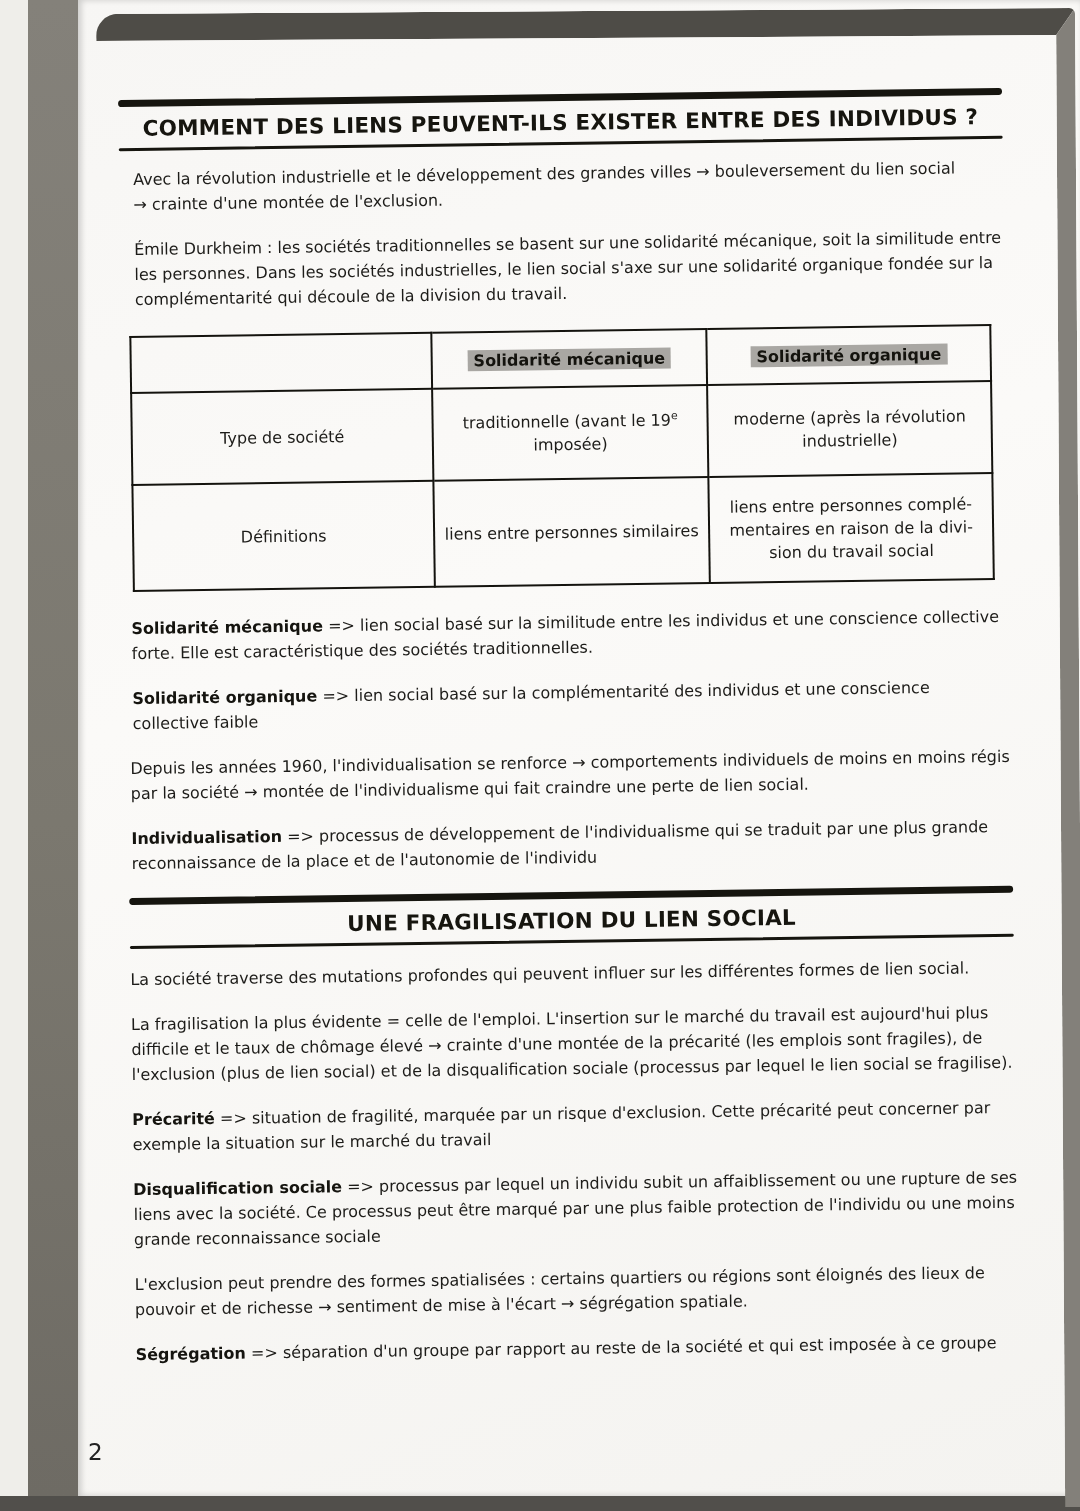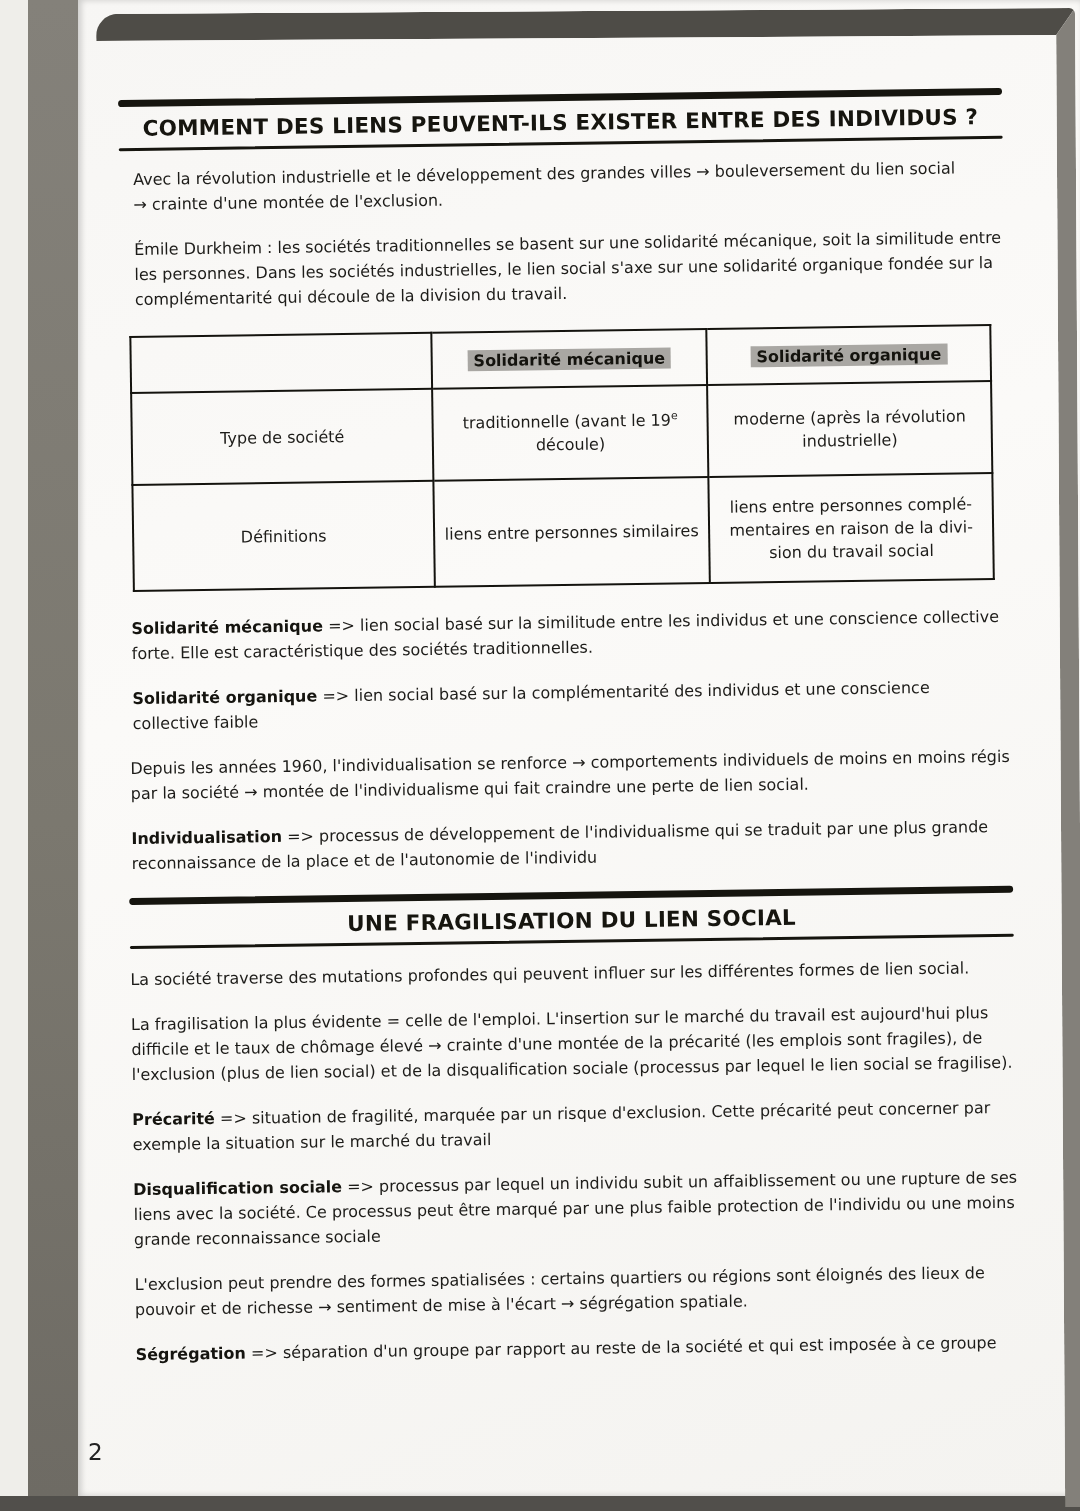--- a/index.html
+++ b/index.html
@@ -102,21 +102,21 @@
         <col class="col-org">
       </colgroup>
     <tbody>
         <tr class="hdr">
       <td></td>
       <th><span class="hl" style="background: rgb(169, 167, 163);">Solidarité mécanique</span></th>
       <th><span class="hl" style="background: rgb(169, 167, 163);">Solidarité organique</span></th>
     </tr>
     <tr class="r1">
       <td>Type de société</td>
-      <td><span class="nowrap"><span>traditionnelle (avant le 19</span><sup>e</sup></span><br><span>découle)</span></td>
+      <td><span class="nowrap"><span>traditionnelle (avant le 19</span><sup>e</sup></span><br><span>imposée)</span></td>
       <td class="pre">moderne (après la révolution
 industrielle)</td>
     </tr>
     <tr class="r2">
       <td>Définitions</td>
       <td class="nowrap">liens entre personnes similaires</td>
       <td class="pre">liens entre personnes complé-
 mentaires en raison de la divi-
 sion du travail social</td>
     </tr>

